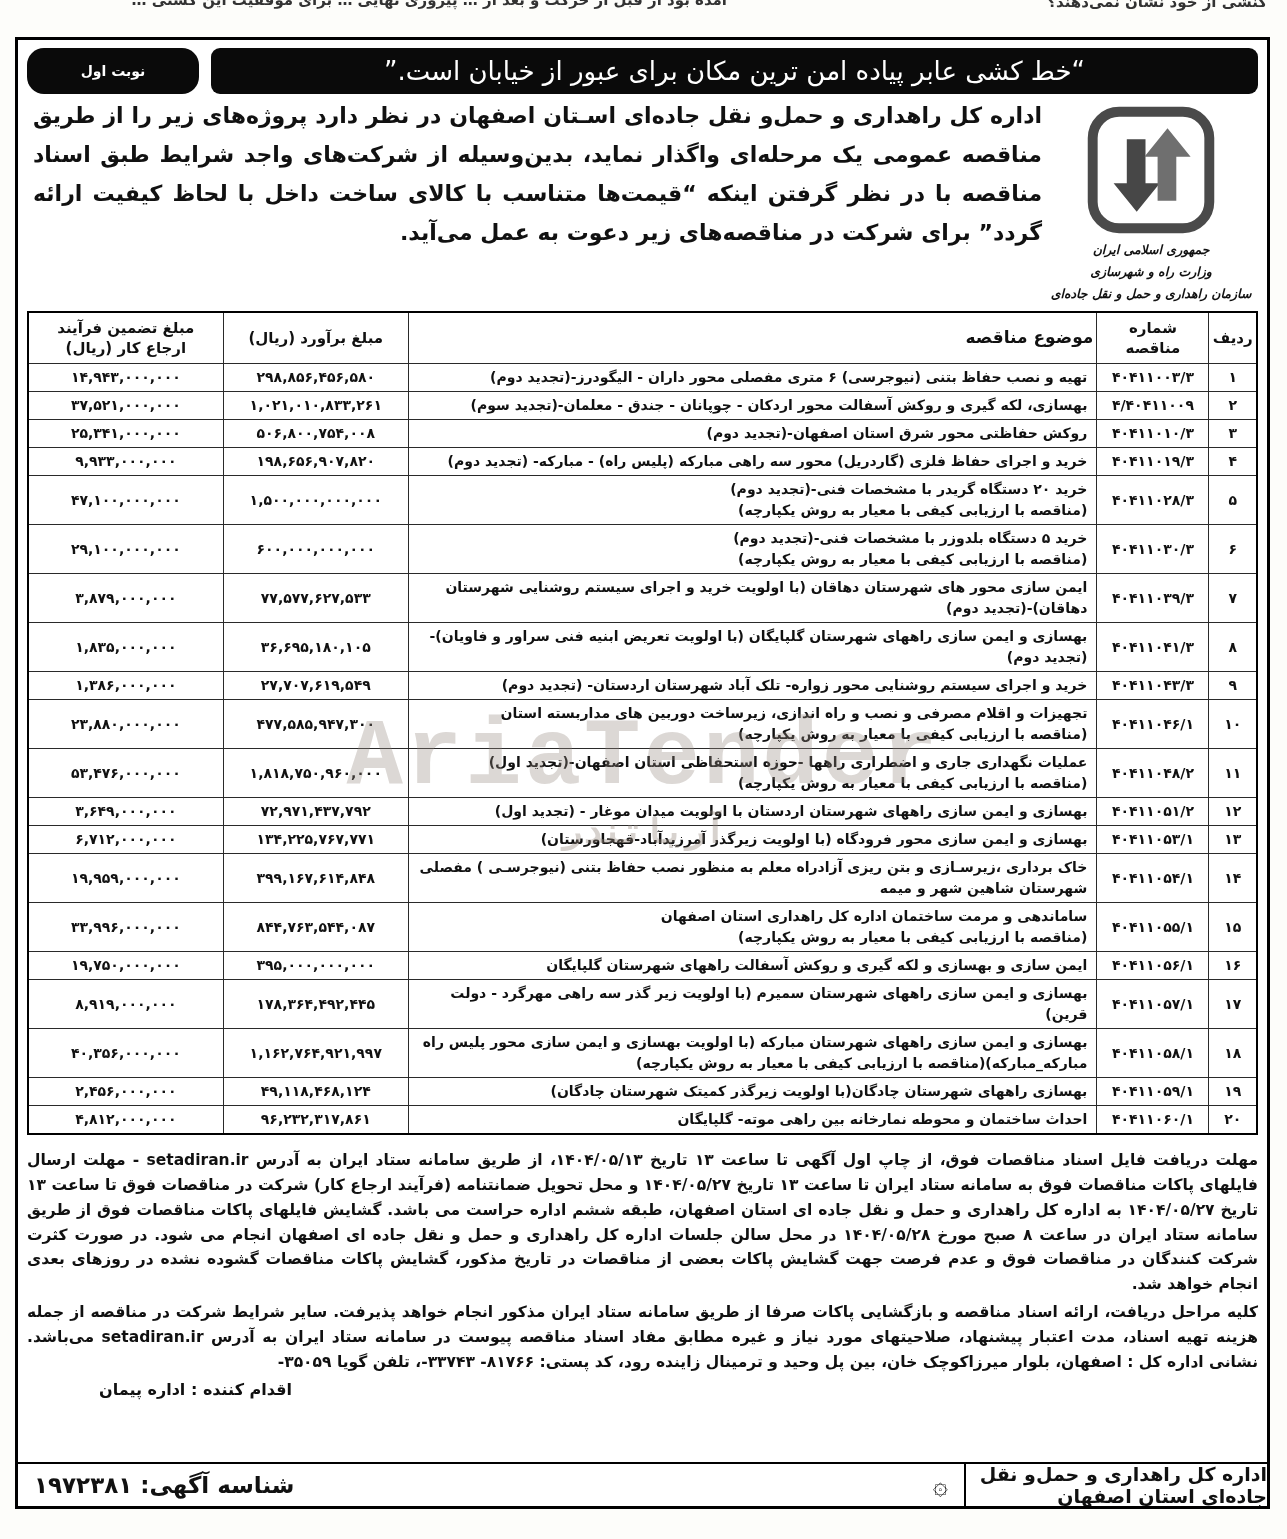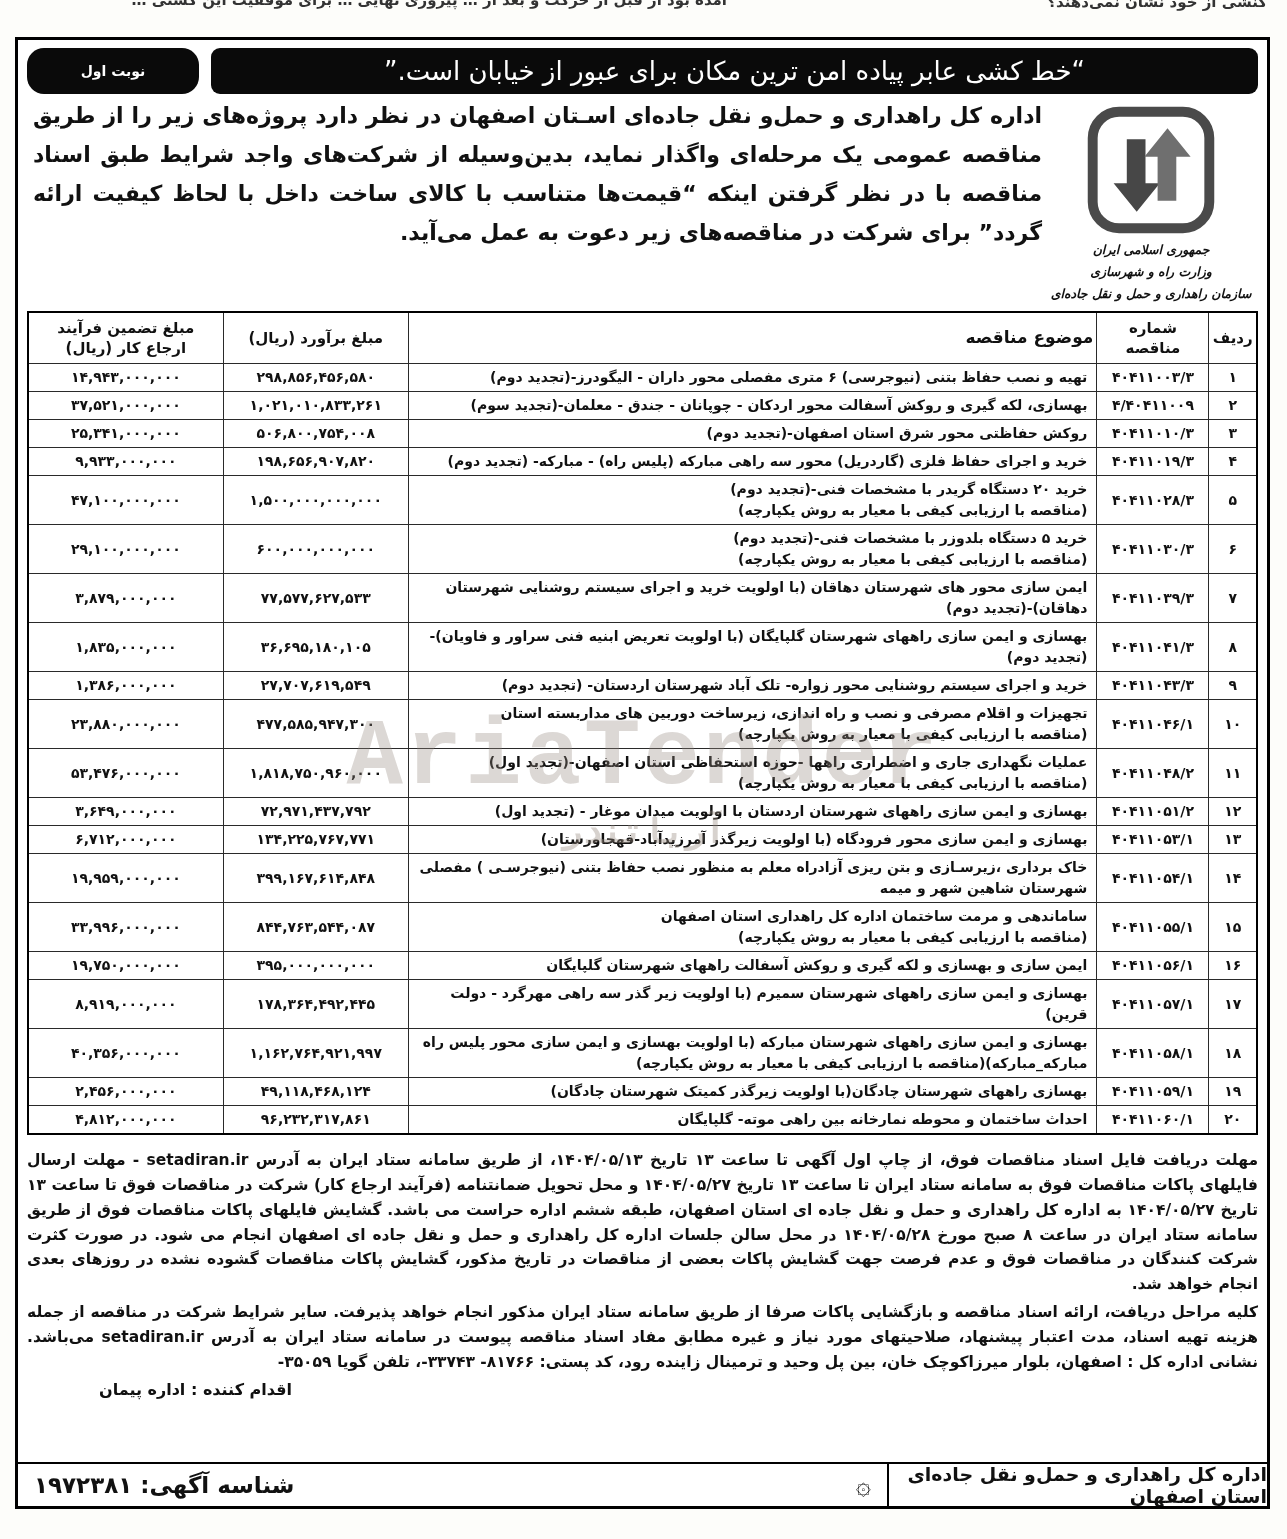--- a/index.html
+++ b/index.html
@@ -63,21 +63,21 @@
 
   .footer-text { margin-top: 13px; font-size: 15.5px; font-weight: bold; line-height: 1.6; text-align: justify; flex: 0 0 auto; }
   .footer-text p { margin: 0 0 3px 0; }
   .actor { font-weight: bold; font-size: 16px; text-align: left; padding: 3px 0 6px 72px; }
 
   .bottom-bar {
     margin: auto -9px 0 -9px; border-top: 2.5px solid #000;
     height: 44px; display: flex; align-items: stretch; flex: 0 0 auto;
   }
   .org-box {
-    width: 380px; border-left: 2.5px solid #000;
+    width: 303px; border-left: 2.5px solid #000;
     display: flex; align-items: center; justify-content: center;
     font-weight: bold; font-size: 19px;
   }
   .id-area { flex: 1; display: flex; align-items: center; justify-content: space-between; padding: 0 16px; }
   .ornament { font-size: 26px; color: #222; }
   .ad-id { font-size: 23px; font-weight: bold; letter-spacing: 0.5px; }
 
   .watermark {
     position: absolute; top: 707px; left: 50%; transform: translateX(-50%);
     text-align: center; pointer-events: none; z-index: 5; line-height: 1.1; font-family: Liberation Mono, monospace;

